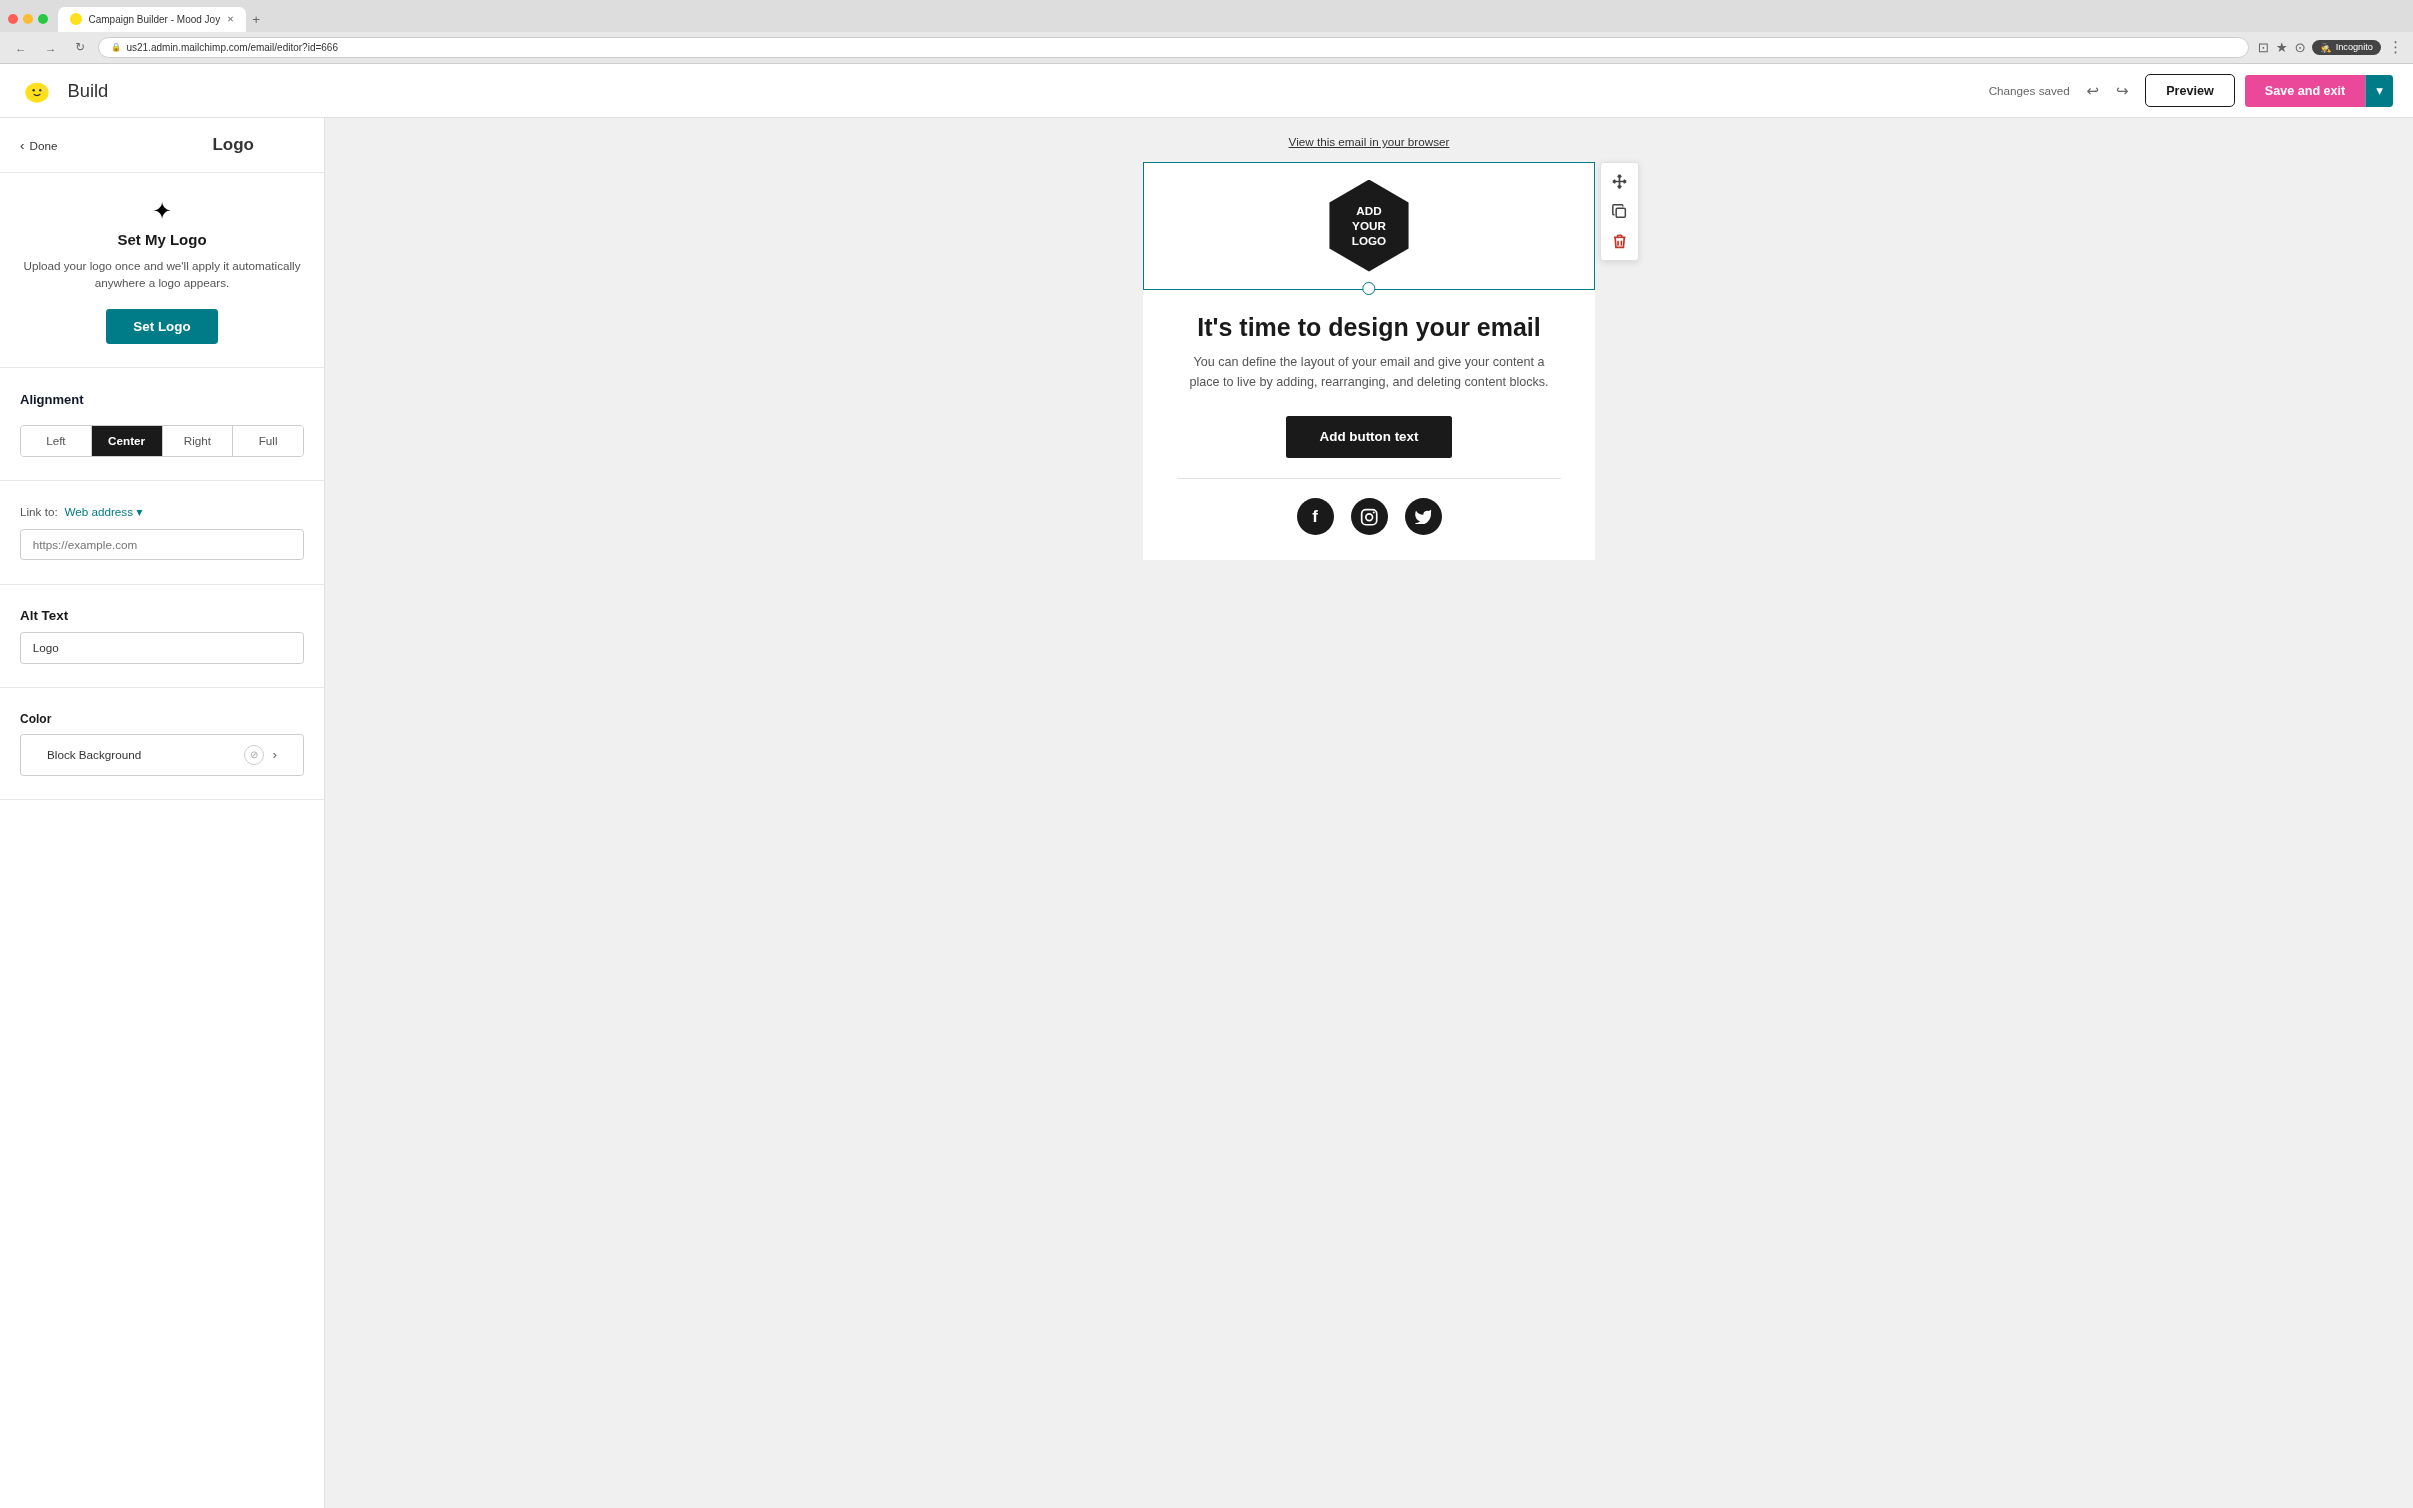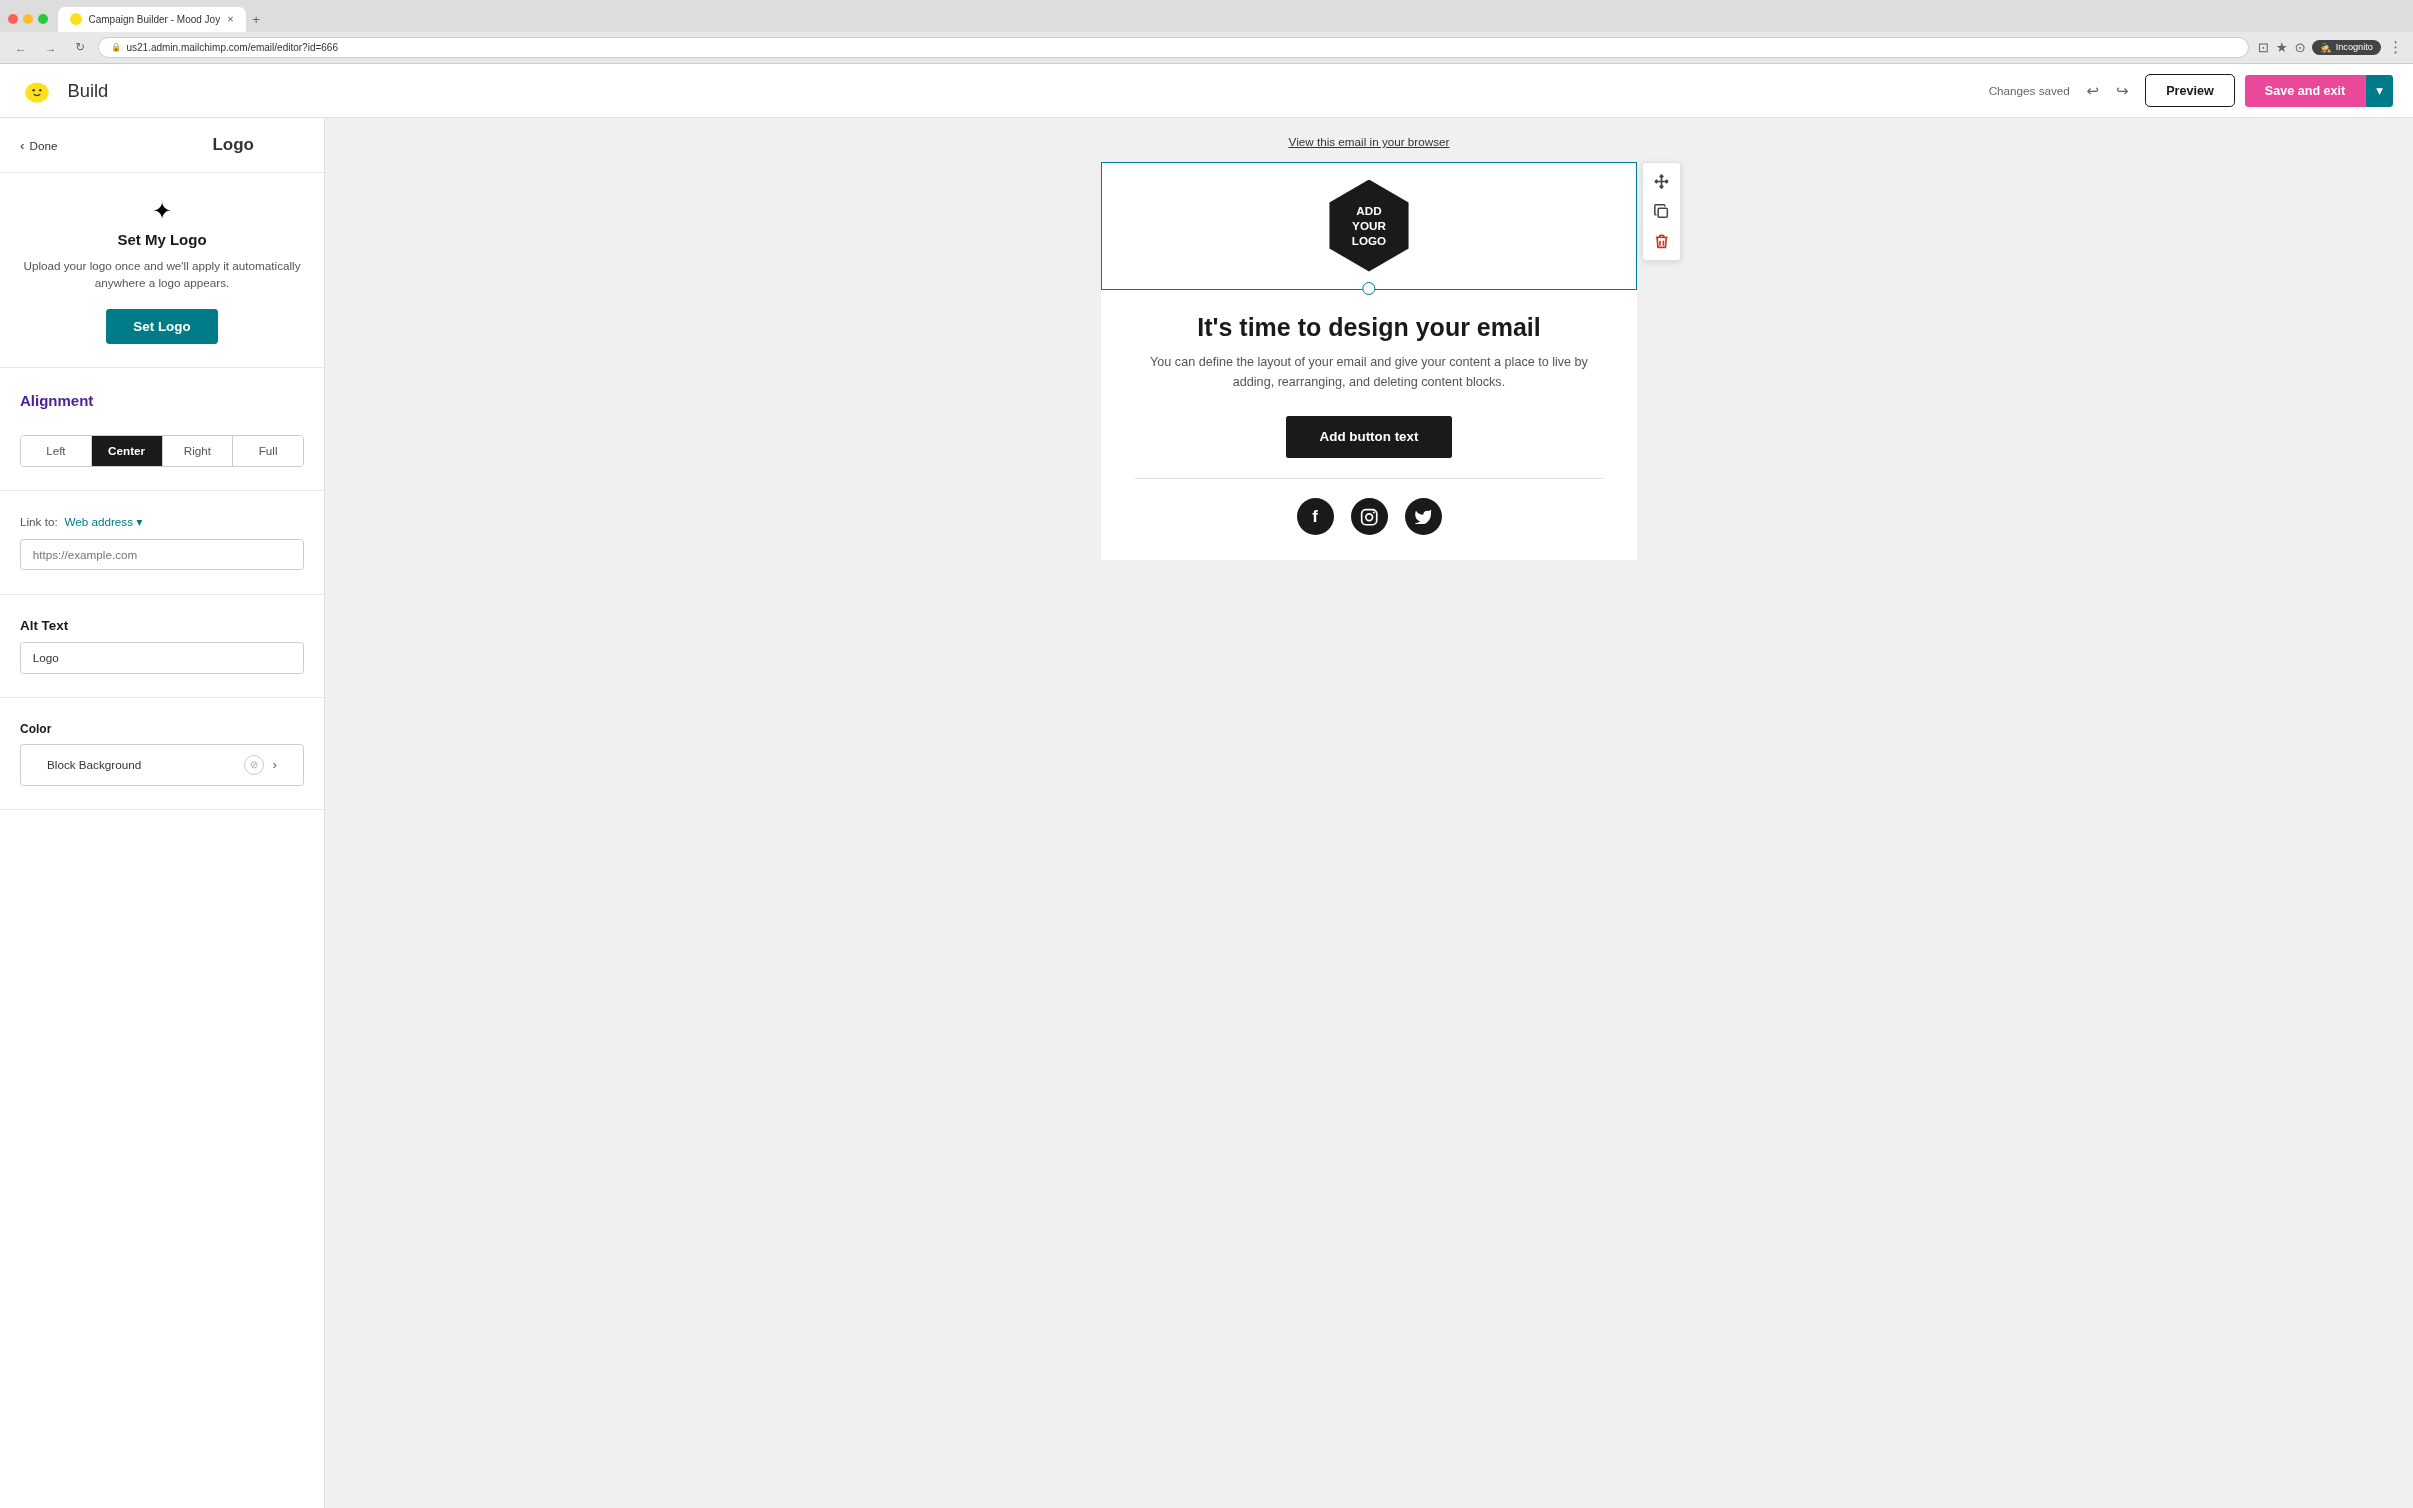--- a/index.html
+++ b/index.html
@@ -45,21 +45,21 @@
     .back-arrow { font-size: 13.4px; }
     .sidebar-title { font-size: 17px; font-weight: 600; color: #333; margin-left: auto; padding-right: 50px; }
 
     .sidebar-section { padding: 23.5px 20px; border-bottom: 0.8px solid #e8e8e8; }
     .set-logo-box { text-align: center; }
     .set-logo-icon { font-size: 23.5px; margin-bottom: 6.7px; }
     .set-logo-title { font-size: 15px; font-weight: 700; color: #1a1a1a; margin-bottom: 8.4px; }
     .set-logo-desc { font-size: 11.7px; color: #555; line-height: 1.5; margin-bottom: 17px; }
     .set-logo-btn { background: #007c89; color: white; border: none; padding: 10px 27px; border-radius: 3.4px; font-size: 13.4px; font-weight: 600; cursor: pointer; }
 
-    .section-label { font-size: 15px; font-weight: 700; color: #4c1d95; margin-bottom: 26px; }
+    .section-label { font-size: 13px; font-weight: 700; color: #0f172a; margin-bottom: 18px; }
     .alignment-group { display: flex; border: 0.8px solid #ccc; border-radius: 4px; overflow: hidden; }
     .align-btn { flex: 1; padding: 8.4px; background: white; border: none; border-right: 0.8px solid #ccc; cursor: pointer; font-size: 11.7px; color: #555; }
     .align-btn:last-child { border-right: none; }
     .align-btn.active { background: #1a1a1a; color: white; font-weight: 600; }
 
     .link-to-row { display: flex; align-items: center; gap: 6.7px; margin-bottom: 10px; text-align: center; }
     .link-to-label { font-size: 11.7px; color: #555; }
     .link-to-value { color: #007c89; font-size: 11.7px; font-weight: 500; cursor: pointer; display: flex; align-items: center; gap: 3.4px; }
     .link-input { width: 100%; border: 0.8px solid #ccc; border-radius: 3.4px; padding: 8.4px 11.7px; font-size: 11.7px; color: #999; }
 
@@ -70,21 +70,21 @@
     .color-row { display: flex; align-items: center; justify-content: space-between; padding: 10px 26px; border: 0.8px solid #ccc; border-radius: 3.4px; cursor: pointer; }
     .color-row-label { font-size: 11.7px; color: #333; }
     .color-row-right { display: flex; align-items: center; gap: 8.4px; }
     .no-color-icon { width: 20px; height: 20px; border-radius: 50%; border: 0.8px solid #ccc; display: flex; align-items: center; justify-content: center; color: #aaa; font-size: 10px; }
     .chevron-right { color: #666; }
 
     
     .canvas-area { flex: 1; background: #f0f0f0; overflow-y: auto; display: flex; flex-direction: column; align-items: center; padding: 17px 0; position: relative; }
     .view-browser-link { font-size: 11.7px; color: #333; text-decoration: underline; cursor: pointer; margin-bottom: 13.4px; }
 
-    .email-frame { width: 536px; background: #14532d; position: relative; }
+    .email-frame { width: 452px; background: #14532d; position: relative; }
     .email-frame-wrapper { position: relative; }
 
     
     .logo-block { background: white; display: flex; justify-content: center; align-items: center; padding: 17px; border: 1.7px solid #007c89; position: relative; min-height: 101px; }
     .logo-placeholder { width: 92px; height: 92px; background: #1a1a1a; clip-path: polygon(50% 0%, 93% 25%, 93% 75%, 50% 100%, 7% 75%, 7% 25%); display: flex; align-items: center; justify-content: center; }
     .logo-text { color: white; font-size: 15px; font-weight: 900; text-align: center; line-height: 1.2; }
     .resize-handle { position: absolute; bottom: -6.7px; left: 50%; transform: translateX(-50%); width: 13.4px; height: 13.4px; background: white; border: 1.7px solid #007c89; border-radius: 50%; }
 
     
     .side-tools { position: absolute; right: -44px; top: 0; display: flex; flex-direction: column; gap: 3.4px; background: white; border: 0.8px solid #e0e0e0; border-radius: 3.4px; padding: 5px; box-shadow: 0 1.7px 6.7px rgba(0,0,0,0.1); }

